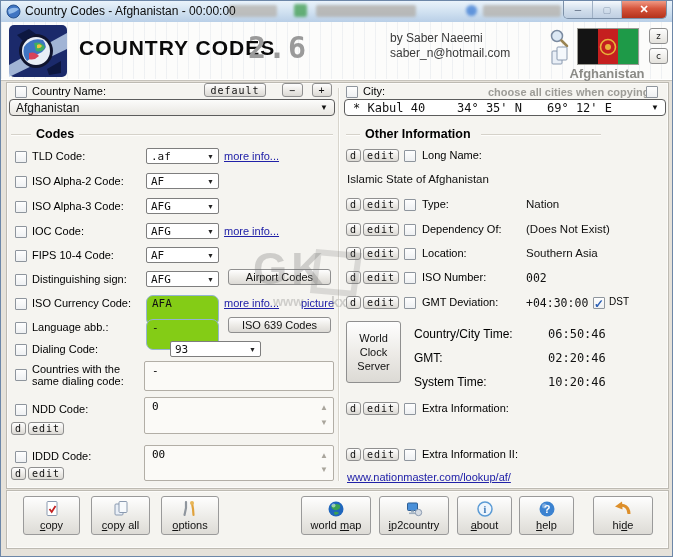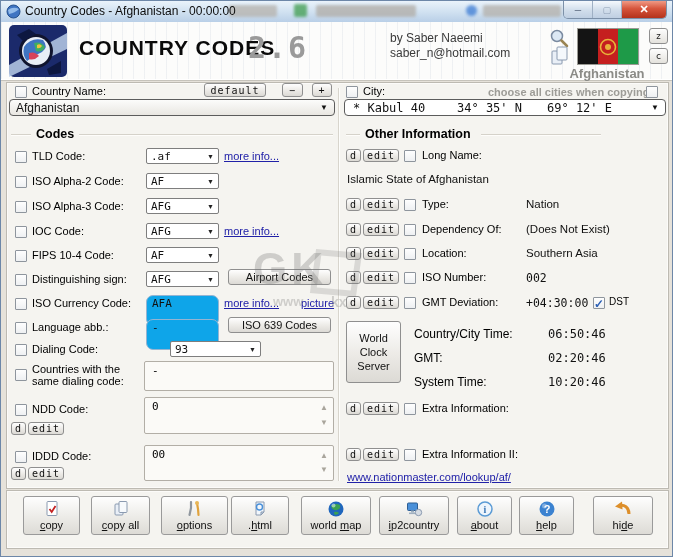--- a/index.html
+++ b/index.html
@@ -52,21 +52,21 @@
   .chk .ck{position:relative;left:0px;top:-4px;font-size:12px;font-weight:bold;color:#2b5fb4;}
   .combo{position:absolute;height:16px;border:1px solid #7e7e7e;border-radius:2px;background:#fff;
     display:flex;align-items:center;padding:0 4px;box-sizing:border-box;}
   .combo .cval{font-size:11px;color:#111;}
   .combo .carr{margin-left:auto;font-size:7px;color:#222;line-height:1;}
   .combo-big{position:absolute;height:17px;border:1px solid #5c5c5c;border-radius:4px;
     background:linear-gradient(#fcfcfb,#e9e7e2);display:flex;align-items:center;padding:0 6px;
     box-sizing:border-box;}
   .combo-big .cval{font-size:12px;color:#111;}
   .combo-big .carr{margin-left:auto;font-size:8px;color:#111;line-height:1;}
-  .tinput{position:absolute;height:31px;border:1px solid #94b4d2;border-radius:7px;background:#0ea5e9;
+  .tinput{position:absolute;height:31px;border:1px solid #94b4d2;border-radius:7px;background:#84cc16;
     font-size:11px;color:#111;padding:1px 5px;box-sizing:border-box;}
   .btn{position:absolute;border:1px solid #8f8f8f;border-radius:3px;
     background:linear-gradient(#fefefe,#eceae6 55%,#dcdad5);display:flex;align-items:center;
     justify-content:center;font-size:11px;color:#111;box-sizing:border-box;cursor:default;}
   .btn.monob{font-family:"DejaVu Sans Mono",monospace;font-size:10px;letter-spacing:1px;}
   .tbox{position:absolute;border:1px solid #b2aea6;border-radius:2px;background:#fbfaf7;box-sizing:border-box;}
   .spin{position:absolute;font-size:8px;color:#a9a59c;line-height:1;}
   .link{position:absolute;font-size:11px;color:#2121a8;text-decoration:underline;white-space:nowrap;cursor:pointer;}
   
   .tbtn{position:absolute;top:495px;height:39px;border:1px solid #9a9a9a;border-radius:3px;
@@ -335,38 +335,30 @@
   </div>
 
   <div class="tbtn" style="left:90px;width:59px;">
     <svg width="18" height="18" viewBox="0 0 18 18">
       <rect x="3" y="4" width="8" height="11" rx="1" fill="#e9eff7" stroke="#8a9ab0"></rect>
       <rect x="7" y="1.5" width="8" height="11" rx="1" fill="#f6f9fc" stroke="#8a9ab0"></rect>
     </svg>
     <span class="cap"><span></span><span class="u">c</span><span>opy all</span></span>
   </div>
 
-  <div class="tbtn" style="left:160px;width:67px;">
+  <div class="tbtn" style="left:160px;width:58px;">
     <svg width="18" height="18" viewBox="0 0 18 18">
       <path d="M5 2 L5 8 L3.5 15" fill="none" stroke="#8f969e" stroke-width="2.2" stroke-linecap="round"></path>
       <path d="M4 2 Q5 0.8 6 2 L6 4 L4 4 Z" fill="#8f969e"></path>
       <path d="M11 3 L12 9 L12.5 15" fill="none" stroke="#e0a23c" stroke-width="2.2" stroke-linecap="round"></path>
       <circle cx="11" cy="3" r="2" fill="#e8b658"></circle>
     </svg>
     <span class="cap"><span></span><span class="u">o</span><span>ptions</span></span>
   </div>
 
-  <div class="tbtn" style="left:230px;width:58px;">
-    <svg width="18" height="18" viewBox="0 0 18 18">
-      <path d="M5 2 h8 v10 l-3 3 h-5 z" fill="#f2f7fc" stroke="#8a9ab0"></path>
-      <path d="M13 12 l-3 3 v-3 z" fill="#c6d6e6" stroke="#8a9ab0"></path>
-      <circle cx="8.5" cy="7" r="3" fill="none" stroke="#4a90d9" stroke-width="1.4"></circle>
-    </svg>
-    <span class="cap"><span>.</span><span class="u">h</span><span>tml</span></span>
-  </div>
 
   <div class="tbtn" style="left:300px;width:70px;">
     <svg width="18" height="18" viewBox="0 0 18 18">
       <circle cx="9" cy="9" r="7.5" fill="#1f66bd"></circle>
       <path d="M4 6 Q8 2.5 13 5 Q14 9 10 10 Q5 11 4 6Z" fill="#3ba152"></path>
       <path d="M7 12 Q10 11 12 13 Q10 15.5 7.5 14.5 Z" fill="#3ba152"></path>
       <circle cx="6.5" cy="5.5" r="2" fill="#ffffff" opacity=".5"></circle>
     </svg>
     <span class="cap"><span>world </span><span class="u">m</span><span>ap</span></span>
   </div>

